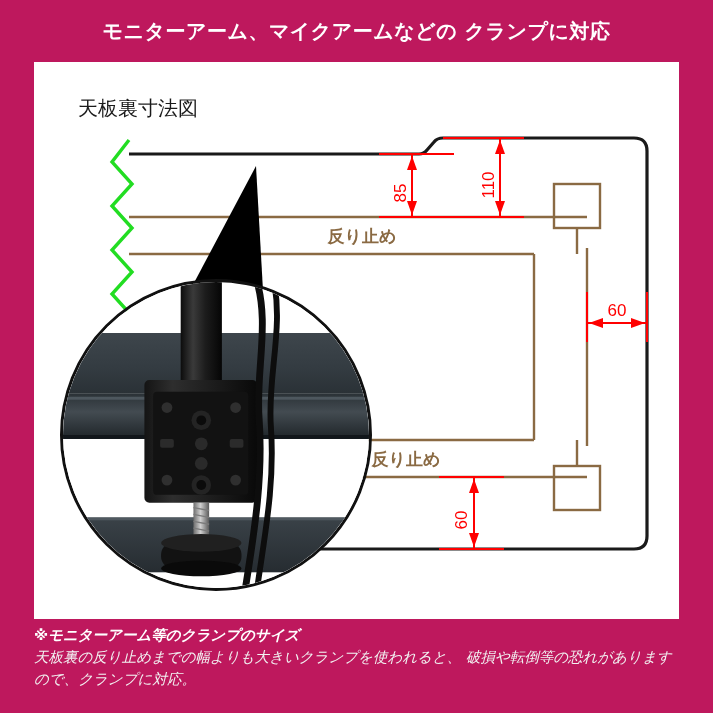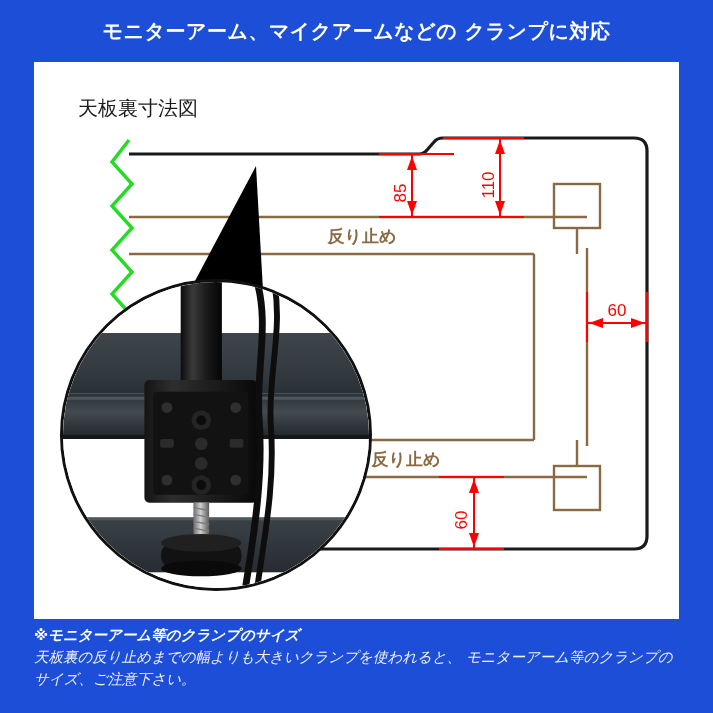--- a/index.html
+++ b/index.html
@@ -10,21 +10,21 @@
   body {
     width: 713px;
     height: 713px;
     overflow: hidden;
     font-family: "Liberation Sans", sans-serif;
   }
   #app {
     position: relative;
     width: 713px;
     height: 713px;
-    background: #1d4ed8;
+    background: #be185d;
   }
 
   
   .header-bar {
     position: absolute;
     left: 0;
     top: 0;
     width: 713px;
     height: 62px;
     display: flex;
@@ -311,16 +311,16 @@
         <ellipse cx="141" cy="292" rx="41" ry="8" fill="#0a0a0a"></ellipse>
 
         <path d="M 196 -6 C 212 40, 196 92, 200 140 C 204 196, 196 250, 186 312" fill="none" stroke="#0d0d0d" stroke-width="7" stroke-linecap="round"></path>
         <path d="M 214 -6 C 226 46, 208 96, 212 148 C 216 206, 206 256, 198 312" fill="none" stroke="#0d0d0d" stroke-width="6" stroke-linecap="round"></path>
       </svg>
     </div>
   </div>
 
   <div class="footer">
     <p class="footer-heading">※モニターアーム等のクランプのサイズ</p>
-    <p class="footer-body">天板裏の反り止めまでの幅よりも大きいクランプを使われると、 モニターアーム等のクランプのサイズ、ご注意下さい。</p>
+    <p class="footer-body">天板裏の反り止めまでの幅よりも大きいクランプを使われると、 破損や転倒等の恐れがありますので、クランプに対応。</p>
   </div>
 
 </div>
 
 </body></html>

